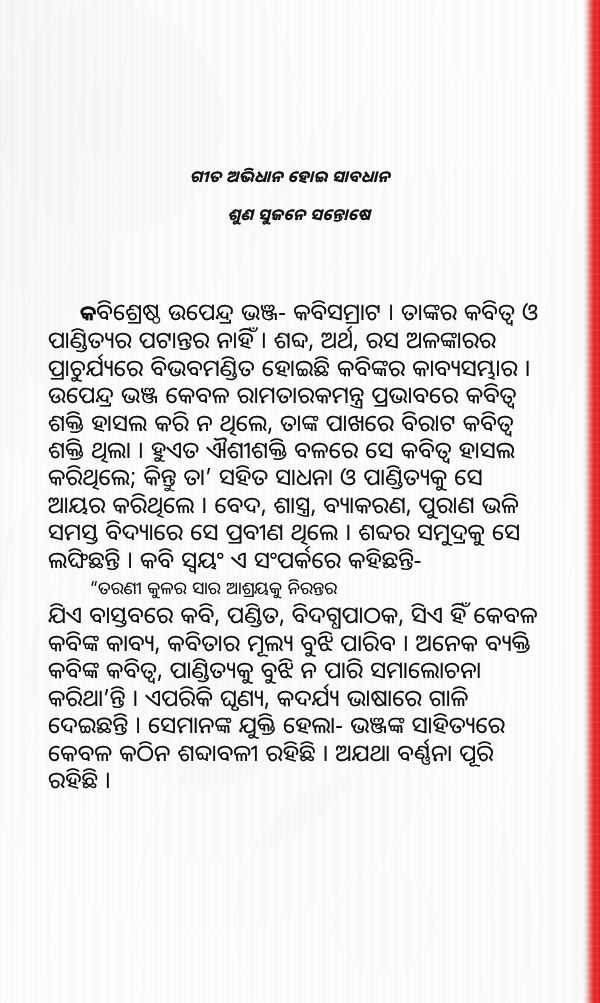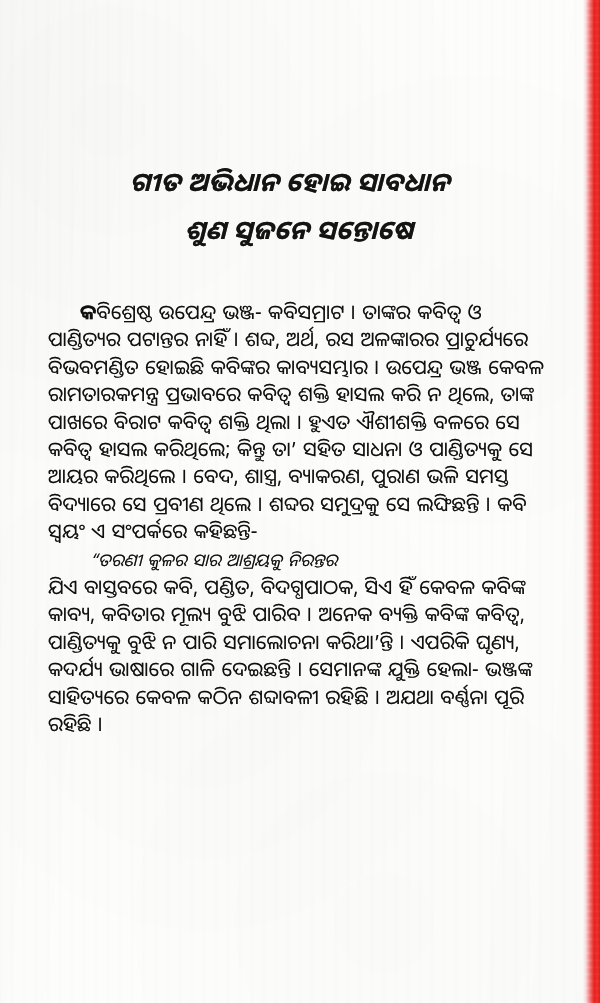--- a/index.html
+++ b/index.html
@@ -93,59 +93,58 @@
 
   .heading-block {
     position: absolute;
     left: 40px;
     top: 168px;
     width: 500px;
     text-align: center;
   }
   .heading-line {
     display: block;
-    font-size: 26px;
+    font-size: 16px;
     font-weight: 700;
     font-style: italic;
     color: #141414;
     letter-spacing: 0.6px;
     line-height: 1.0;
     text-shadow: 0 0 .45px rgba(0,0,0,0.55);
   }
   .heading-line.l1 { margin-bottom: 22px; }
   .heading-line.l2 { padding-left: 18px; }
 
   .body-block {
     position: absolute;
     left: 48px;
     top: 298px;
     width: 498px;
   }
 
   p.para {
     margin: 0;
-    font-size: 20px;
+    font-size: 23px;
     line-height: 27.4px;
     color: #101010;
     text-align: left;
     letter-spacing: 0.05px;
     word-spacing: 1.2px;
     text-shadow: 0 0 .35px rgba(0,0,0,0.45);
   }
   p.para.indented { text-indent: 32px; }
 
   .dropcap-first::first-letter {
     font-size: 20.5px;
     font-weight: 700;
   }
 
   .verse-block {
     margin-top: 1px;
     padding-left: 42px;
-    font-style: italic;
   }
   .verse-line {
     display: block;
     font-size: 17.2px;
     line-height: 27.4px;
     color: #101010;
     word-spacing: 1.4px;
     text-shadow: 0 0 .35px rgba(0,0,0,0.45);
   }
   .verse-line.v2 { padding-left: 14px; }

